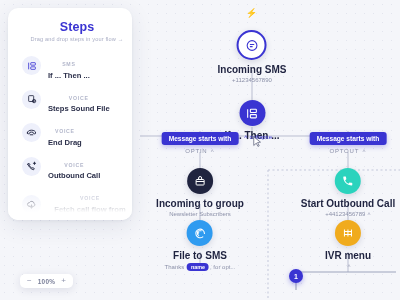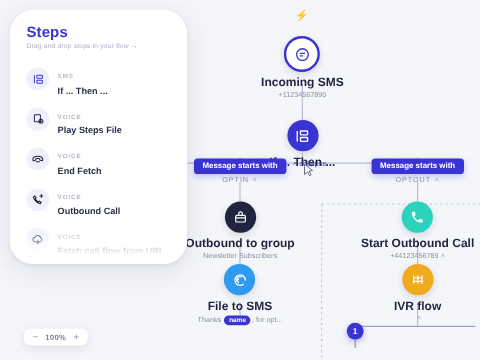--- a/index.html
+++ b/index.html
@@ -11,24 +11,24 @@
   }
   
   #canvas{
     position:absolute;inset:0;
     background-color:#f5f6fa;
     background-image:radial-gradient(#e3e5ee 0.6px, transparent 0.7px);
     background-size:9px 9px;
   }
   
   #sidebar{
-    position:absolute;left:8px;top:8px;width:148px;height:212px;
-    background:#ffffff;border-radius:20px;
+    position:absolute;left:8px;top:8px;width:124px;height:212px;
+    background:#ffffff;border-radius:10px;
     box-shadow:0 6px 22px rgba(40,45,90,.10), 0 1px 3px rgba(40,45,90,.06);
-    overflow:hidden;z-index:6;
+    overflow:hidden;z-index:6;text-align:center;
   }
   #sidebar:after{
     content:"";position:absolute;left:0;right:0;bottom:0;height:34px;
     background:linear-gradient(to bottom,rgba(255,255,255,0),#ffffff 78%);
     pointer-events:none;
   }
   .panel-title{
     margin:12px 0 0 14px;font-size:12.5px;font-weight:bold;color:#3a34d2;
     letter-spacing:.1px;
   }
@@ -187,21 +187,21 @@
   </div>
 
   <div class="node" style="left:200px;top:168px;">
     <div class="node-circle solid-dark">
       <svg width="12" height="12" viewBox="0 0 24 24" fill="none" stroke="#ffffff" stroke-width="2">
         <rect x="4" y="9" width="16" height="11" rx="1.5"></rect>
           <path d="M9 9V6a3 3 0 016 0v3"></path>
           <path d="M4 13h16"></path>
       </svg>
     </div>
-    <div class="node-title">Outbound to group</div>
+    <div class="node-title">Incoming to group</div>
     <div class="node-sub">Newsletter Subscribers</div>
   </div>
 
   <div class="node" style="left:200px;top:220px;">
     <div class="node-circle solid-blue">
       <svg width="13" height="13" viewBox="0 0 24 24" fill="none" stroke="#ffffff" stroke-width="2" stroke-linecap="round">
         <path d="M20 12a8 8 0 10-3 6.2"></path>
           <path d="M14 7h-3a4 4 0 00-4 4v2"></path>
           <path d="M9.5 10.5L7 13l2.5 2.5"></path>
       </svg>
@@ -223,21 +223,21 @@
       <span>+44123456789</span><span class="chev">˄</span>
     </div>
   </div>
 
   <div class="node" style="left:348px;top:220px;">
     <div class="node-circle solid-amber">
       <svg width="12" height="12" viewBox="0 0 24 24" fill="none" stroke="#ffffff" stroke-width="2">
         <path d="M5 5v14M12 5v14M19 5v14M4 9h16M4 15h16"></path>
       </svg>
     </div>
-    <div class="node-title">IVR flow</div>
+    <div class="node-title">IVR menu</div>
     <div class="node-sub">
       <span class="chev">˄</span>
     </div>
   </div>
 
   <div class="count-node" style="left:296px;top:276px;">1</div>
 </div>
 
 <div id="sidebar">
   <div class="panel-title">Steps</div>
@@ -262,34 +262,34 @@
     <div class="step">
       <span class="step-ico">
         <svg width="10" height="10" viewBox="0 0 24 24" fill="none" stroke="#20243f" stroke-width="2">
           <rect x="4" y="4" width="12" height="14" rx="1.5"></rect>
             <circle cx="17" cy="17" r="4"></circle>
             <path d="M16 15.5l2 1.5-2 1.5z" fill="#20243f"></path>
         </svg>
       </span>
       <span>
         <span class="step-cat">VOICE</span>
-        <span class="step-name" style="display:block">Play Steps File</span>
+        <span class="step-name" style="display:block">Steps Sound File</span>
       </span>
     </div>
 
     <div class="step">
       <span class="step-ico">
         <svg width="11" height="11" viewBox="0 0 24 24" fill="none" stroke="#20243f" stroke-width="2" stroke-linecap="round">
           <path d="M3 13c0-4 4-6 9-6s9 2 9 6c0 1.5-1 2.3-2.2 1.9l-2.2-.7c-.8-.3-1.1-.9-1-1.6l.1-.9c-2.4-.8-5-.8-7.4 0l.1.9c.1.7-.2 1.3-1 1.6l-2.2.7C4 15.3 3 14.5 3 13z"></path>
           <path d="M9 17h6"></path>
         </svg>
       </span>
       <span>
         <span class="step-cat">VOICE</span>
-        <span class="step-name" style="display:block">End Fetch</span>
+        <span class="step-name" style="display:block">End Drag</span>
       </span>
     </div>
 
     <div class="step">
       <span class="step-ico">
         <svg width="11" height="11" viewBox="0 0 24 24" fill="none" stroke="#20243f" stroke-width="2" stroke-linecap="round">
           <path d="M4 7c1.8 5.5 6.7 10.4 12.2 12.2l2-2.6-3.4-2.1-1.8 1.3a14 14 0 01-5.6-5.6l1.3-1.8L6.6 5 4 7z"></path>
           <path d="M16 5h5M18.5 2.5v5"></path>
         </svg>
       </span>

